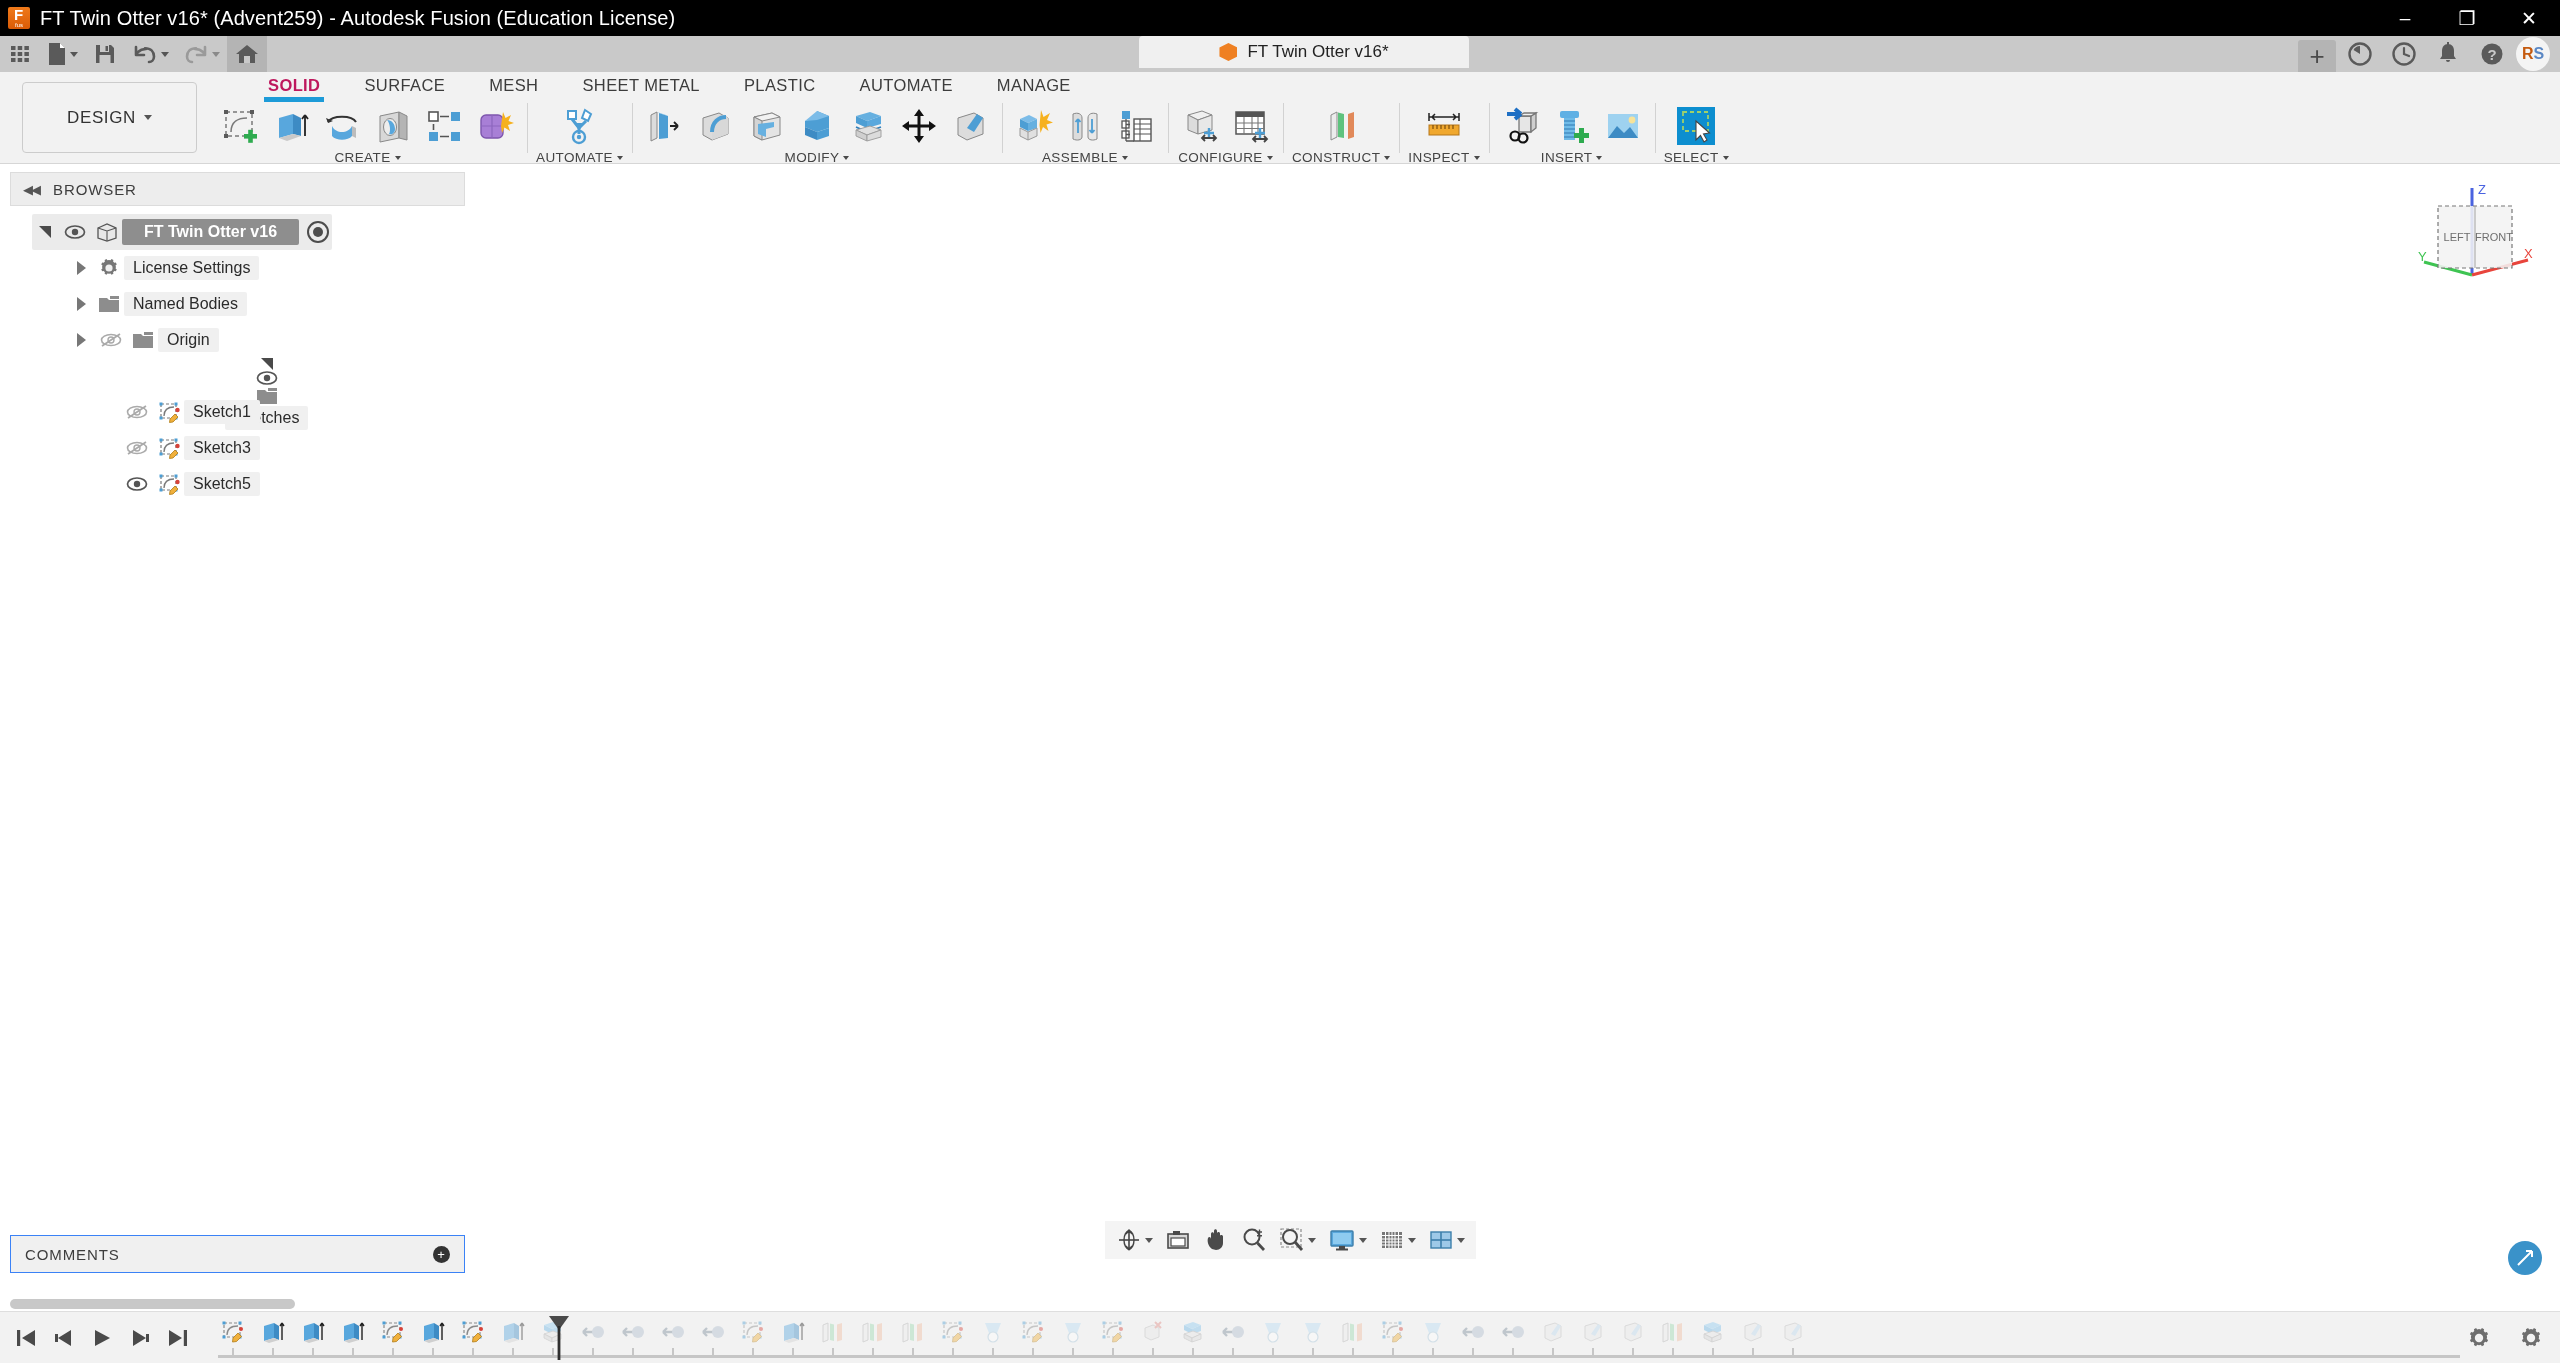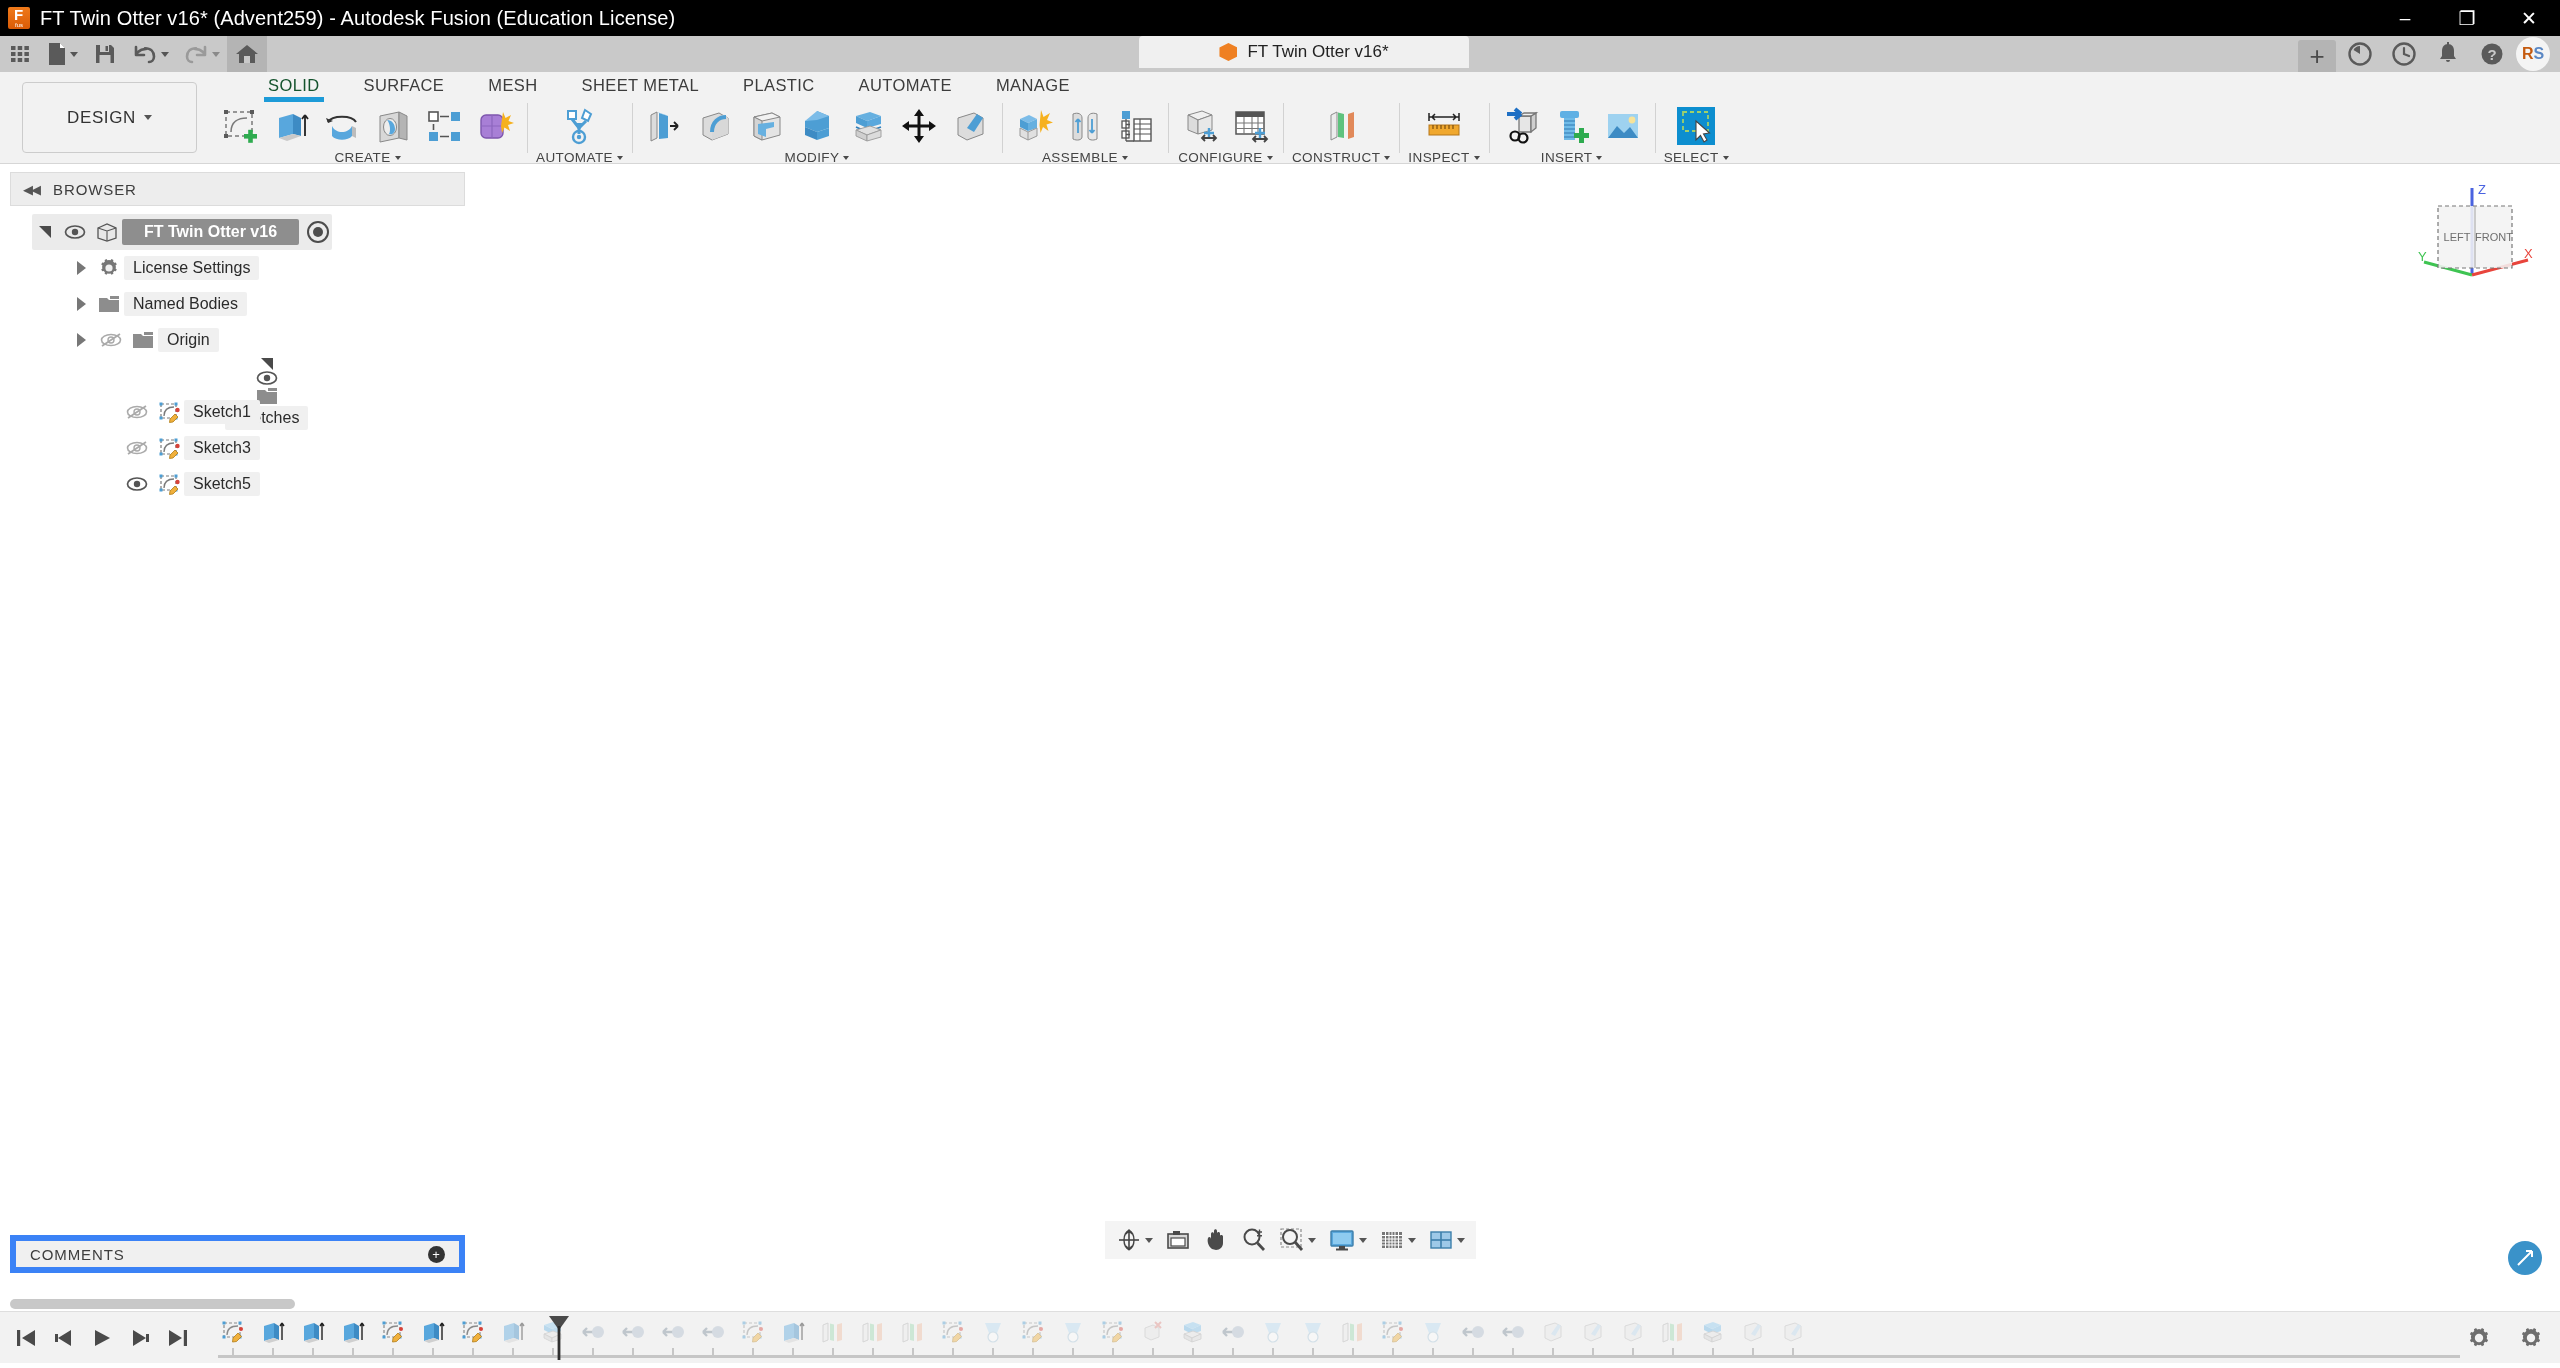--- a/index.html
+++ b/index.html
@@ -118,21 +118,21 @@
   }
   .tab-strip {
     position: absolute; left: 246px; top: 0; height: 26px;
     display: flex; align-items: center; gap: 0;
   }
   .rtab {
     padding: 0 22px; font-size: 16.5px; color: #3c3c3c;
     letter-spacing: .4px; height: 26px; line-height: 26px;
     position: relative;
   }
-  .rtab.sel { color: #14532d; }
+  .rtab.sel { color: #be185d; font-weight: bold; }
   .rtab.sel::after {
     content:""; position: absolute; left: 18px; right: 18px;
     bottom: -4px; height: 5px; background: #1d9bd8;
   }
   .panels {
     position: absolute; left: 200px; right: 0; top: 27px; bottom: 0;
     display: flex; align-items: stretch;
   }
   .panel {
     display: flex; flex-direction: column; align-items: center;
@@ -187,21 +187,21 @@
   }
   .radio-dot i { width:10px;height:10px;border-radius:50%;background:#4c4c4c;display:block;}
 
   
   .viewport { position:absolute; inset:0; z-index:-1; }
   .vp-svg { position:absolute; left:0; top:0; }
 
   
   .comments {
     position:absolute; left:10px; bottom:24px; width: 455px; height: 38px;
-    background:#f0f0f0; border:6px solid #3b82f6;
+    background:#f0f0f0; border:1px solid #3b82f6;
     display:flex; align-items:center; padding: 0 14px;
     font-size: 15px; color:#3d3d3d; letter-spacing:.9px;
     justify-content: space-between;
   }
   .plus-circle {
     width:17px;height:17px;border-radius:50%;background:#333;color:#fff;
     font-size:13px;display:flex;align-items:center;justify-content:center;
     line-height:1;
   }
 

